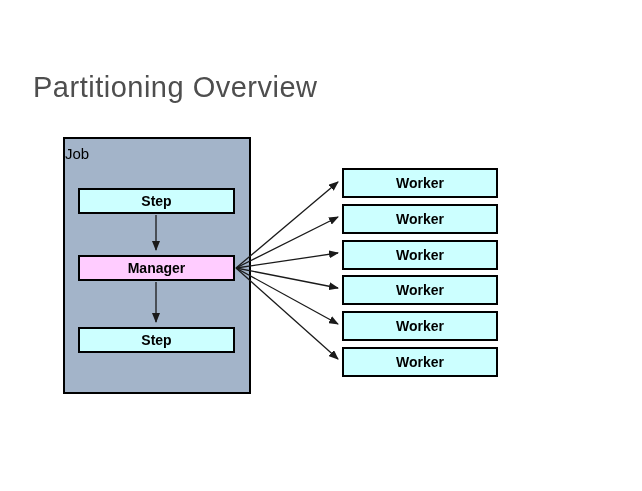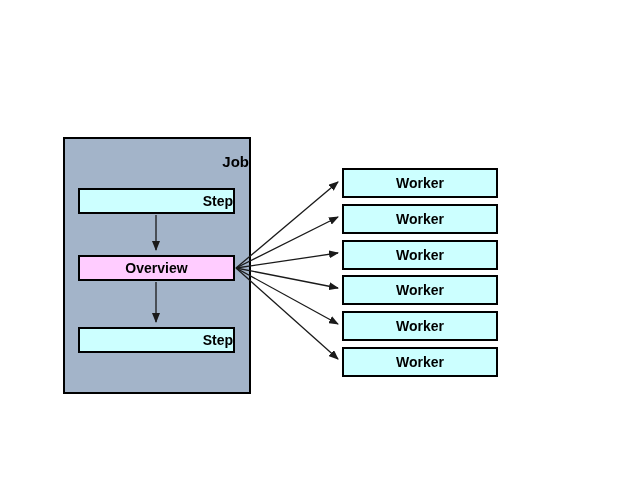--- a/index.html
+++ b/index.html
@@ -32,45 +32,44 @@
     left: 63px;
     top: 137px;
     width: 188px;
     height: 257px;
     box-sizing: border-box;
     background: var(--job-fill, #a3b4c9);
     border: 2px solid var(--box-border, #000000);
   }
   .job-label {
     position: absolute;
-    top: 14px;
+    top: 6px;
     left: 0;
     width: 100%;
-    text-align: right;
+    text-align: left;
     font-size: 15px;
-    font-weight: bold;
+    font-weight: normal;
     color: var(--label-text, #000000);
   }
   .node-box {
     position: absolute;
     box-sizing: border-box;
     border: 2px solid var(--box-border, #000000);
     display: flex;
     align-items: center;
     justify-content: center;
     font-size: 14px;
     font-weight: bold;
     color: var(--label-text, #000000);
   }
   .step-box {
     left: 78px;
     width: 157px;
     height: 26px;
     background: var(--step-fill, #ccffff);
-    justify-content: flex-end;
   }
   .manager-box {
     left: 78px;
     top: 255px;
     width: 157px;
     height: 26px;
     background: var(--manager-fill, #ffccff);
   }
   .worker-box {
     left: 342px;
@@ -90,31 +89,32 @@
     stroke: var(--arrow, #1a1a1a);
     stroke-width: 1.3;
     fill: none;
   }
 </style>
 </head>
 <body>
 
 <div class="slide">
 
+  <h1 class="slide-title">Partitioning Overview</h1>
 
   <div class="job-box">
     <div class="job-label">Job</div>
   </div>
 
   <div class="node-box step-box" style="top:188px">
     <span>Step</span>
   </div>
 
   <div class="node-box manager-box">
-    <span>Overview</span>
+    <span>Manager</span>
   </div>
 
   <div class="node-box step-box" style="top:327px">
     <span>Step</span>
   </div>
 
   <div class="node-box worker-box" style="top:168px">
     <span>Worker</span>
   </div>
   <div class="node-box worker-box" style="top:204px">

